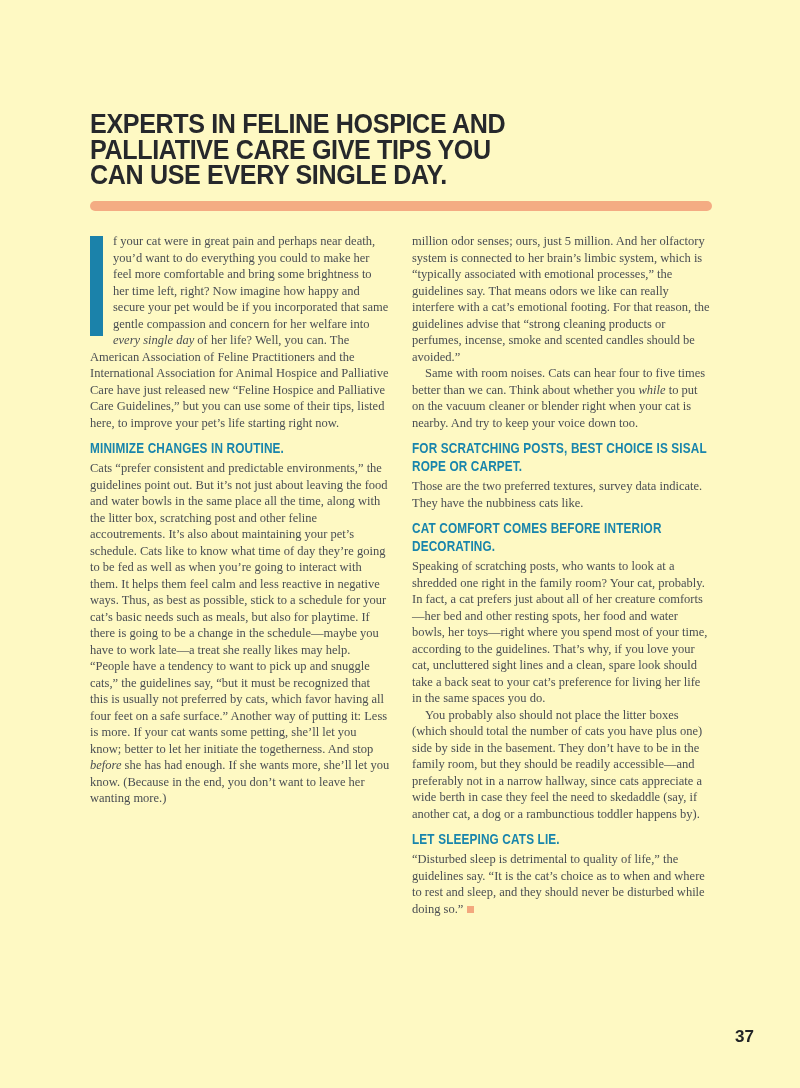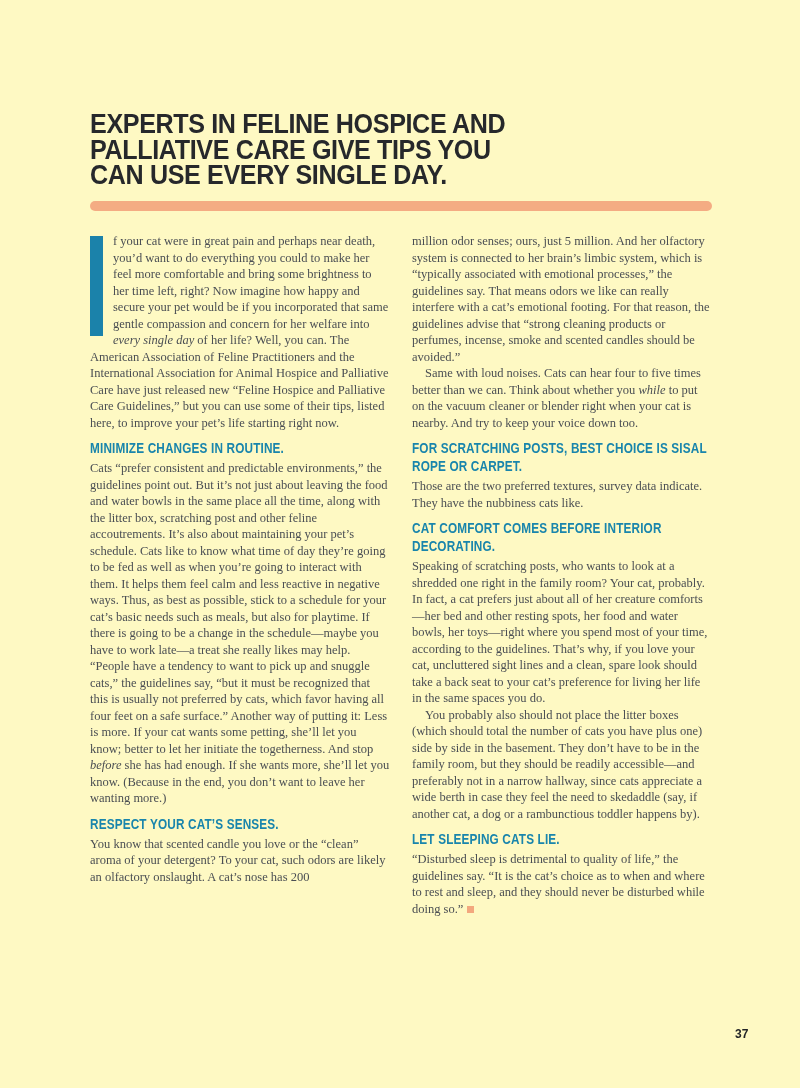--- a/index.html
+++ b/index.html
@@ -100,21 +100,21 @@
     margin-left: 4px;
   }
 
   
   .pagenum {
     position: absolute;
     left: 735px;
     top: 1027px;
     font-family: "Liberation Sans", sans-serif;
     font-weight: 700;
-    font-size: 12px;
+    font-size: 17px;
     color: #222426;
   }
 </style>
 </head>
 <body>
 
 <div class="page">
 
   <header class="headline">
     <span class="hl-line">EXPERTS IN FELINE HOSPICE AND</span>
@@ -134,33 +134,27 @@
         <h2 class="sec-h">
           <span class="h-line">MINIMIZE CHANGES IN ROUTINE.</span>
         </h2>
         <p>Cats “prefer consistent and predictable environments,” the guidelines point out. But it’s not just about leaving the food and water bowls in the same place all the time, along with the litter box, scratching post and other feline accoutrements. It’s also about maintaining your pet’s schedule. Cats like to know what time of day they’re going to be fed as well as when you’re going to interact with them. It helps them feel calm and less reactive in negative ways. Thus, as best as possible, stick to a schedule for your cat’s basic needs such as meals, but also for playtime. If there is going to be a change in the schedule—maybe you have to work late—a treat she really likes may help.</p>
       </section>
 
       <section>
         <p><span>“People have a tendency to want to pick up and snuggle cats,” the guidelines say, “but it must be recognized that this is usually not preferred by cats, which favor having all four feet on a safe surface.” Another way of putting it: Less is more. If your cat wants some petting, she’ll let you know; better to let her initiate the togetherness. And stop </span><em>before</em><span> she has had enough. If she wants more, she’ll let you know. (Because in the end, you don’t want to leave her wanting more.)</span></p>
       </section>
 
-      <section>
-        <h2 class="sec-h">
-          <span class="h-line">RESPECT YOUR CAT’S SENSES.</span>
-        </h2>
-        <p>You know that scented candle you love or the “clean” aroma of your detergent? To your cat, such odors are likely an olfactory onslaught. A cat’s nose has 200</p>
-      </section>
 
     </div>
 
     <div class="col">
 
       <p>million odor senses; ours, just 5 million. And her olfactory system is connected to her brain’s limbic system, which is “typically associated with emotional processes,” the guidelines say. That means odors we like can really interfere with a cat’s emotional footing. For that reason, the guidelines advise that “strong cleaning products or perfumes, incense, smoke and scented candles should be avoided.”</p>
-      <p class="pind"><span>Same with loud noises. Cats can hear four to five times better than we can. Think about whether you </span><em>while</em><span> to put on the vacuum cleaner or blender right when your cat is nearby. And try to keep your voice down too.</span></p>
+      <p class="pind"><span>Same with room noises. Cats can hear four to five times better than we can. Think about whether you </span><em>while</em><span> to put on the vacuum cleaner or blender right when your cat is nearby. And try to keep your voice down too.</span></p>
 
       <section>
         <h2 class="sec-h">
           <span class="h-line">FOR SCRATCHING POSTS, BEST CHOICE IS SISAL</span>
           <span class="h-line">ROPE OR CARPET.</span>
         </h2>
         <p>Those are the two preferred textures, survey data indicate. They have the nubbiness cats like.</p>
       </section>
 
       <section>

